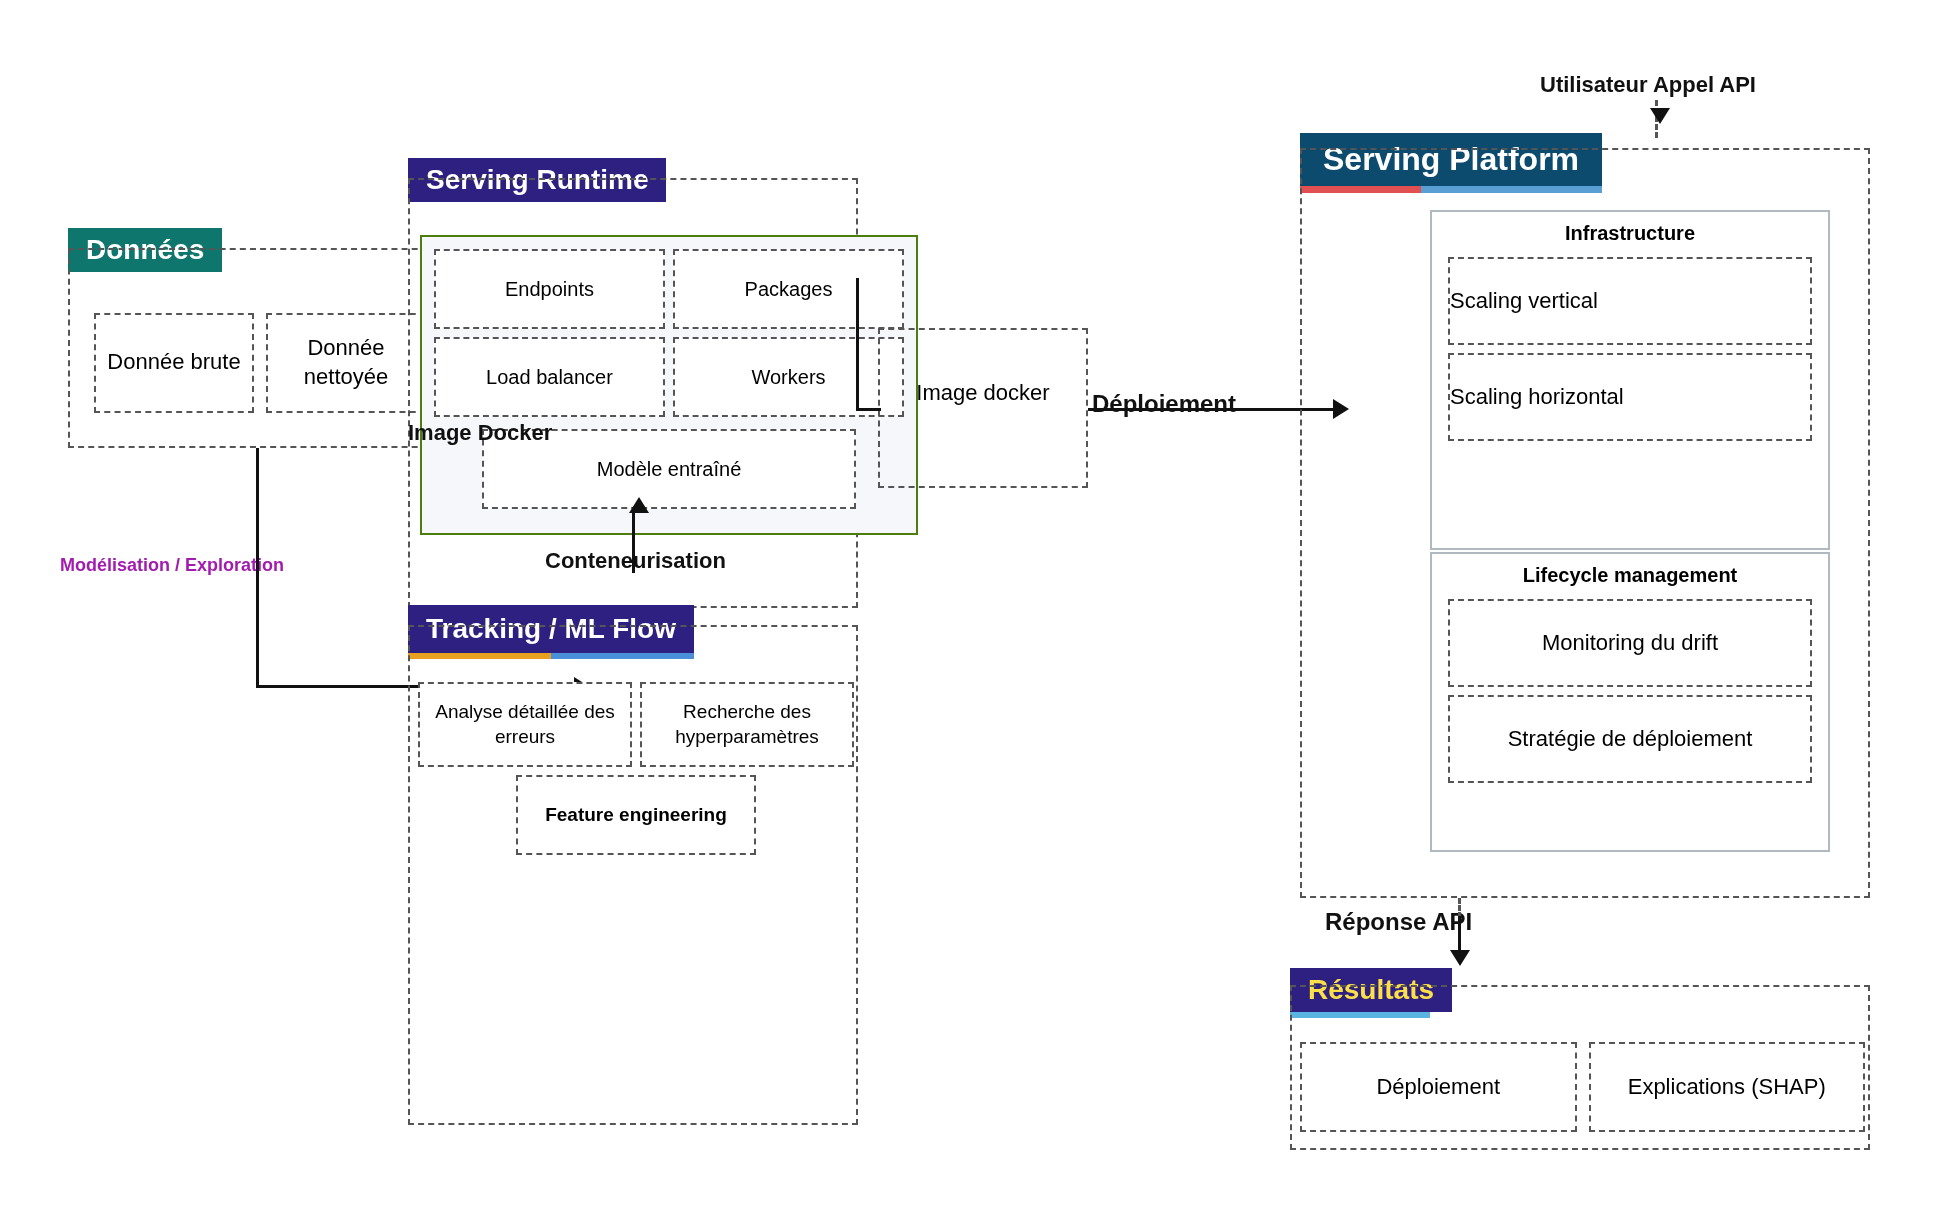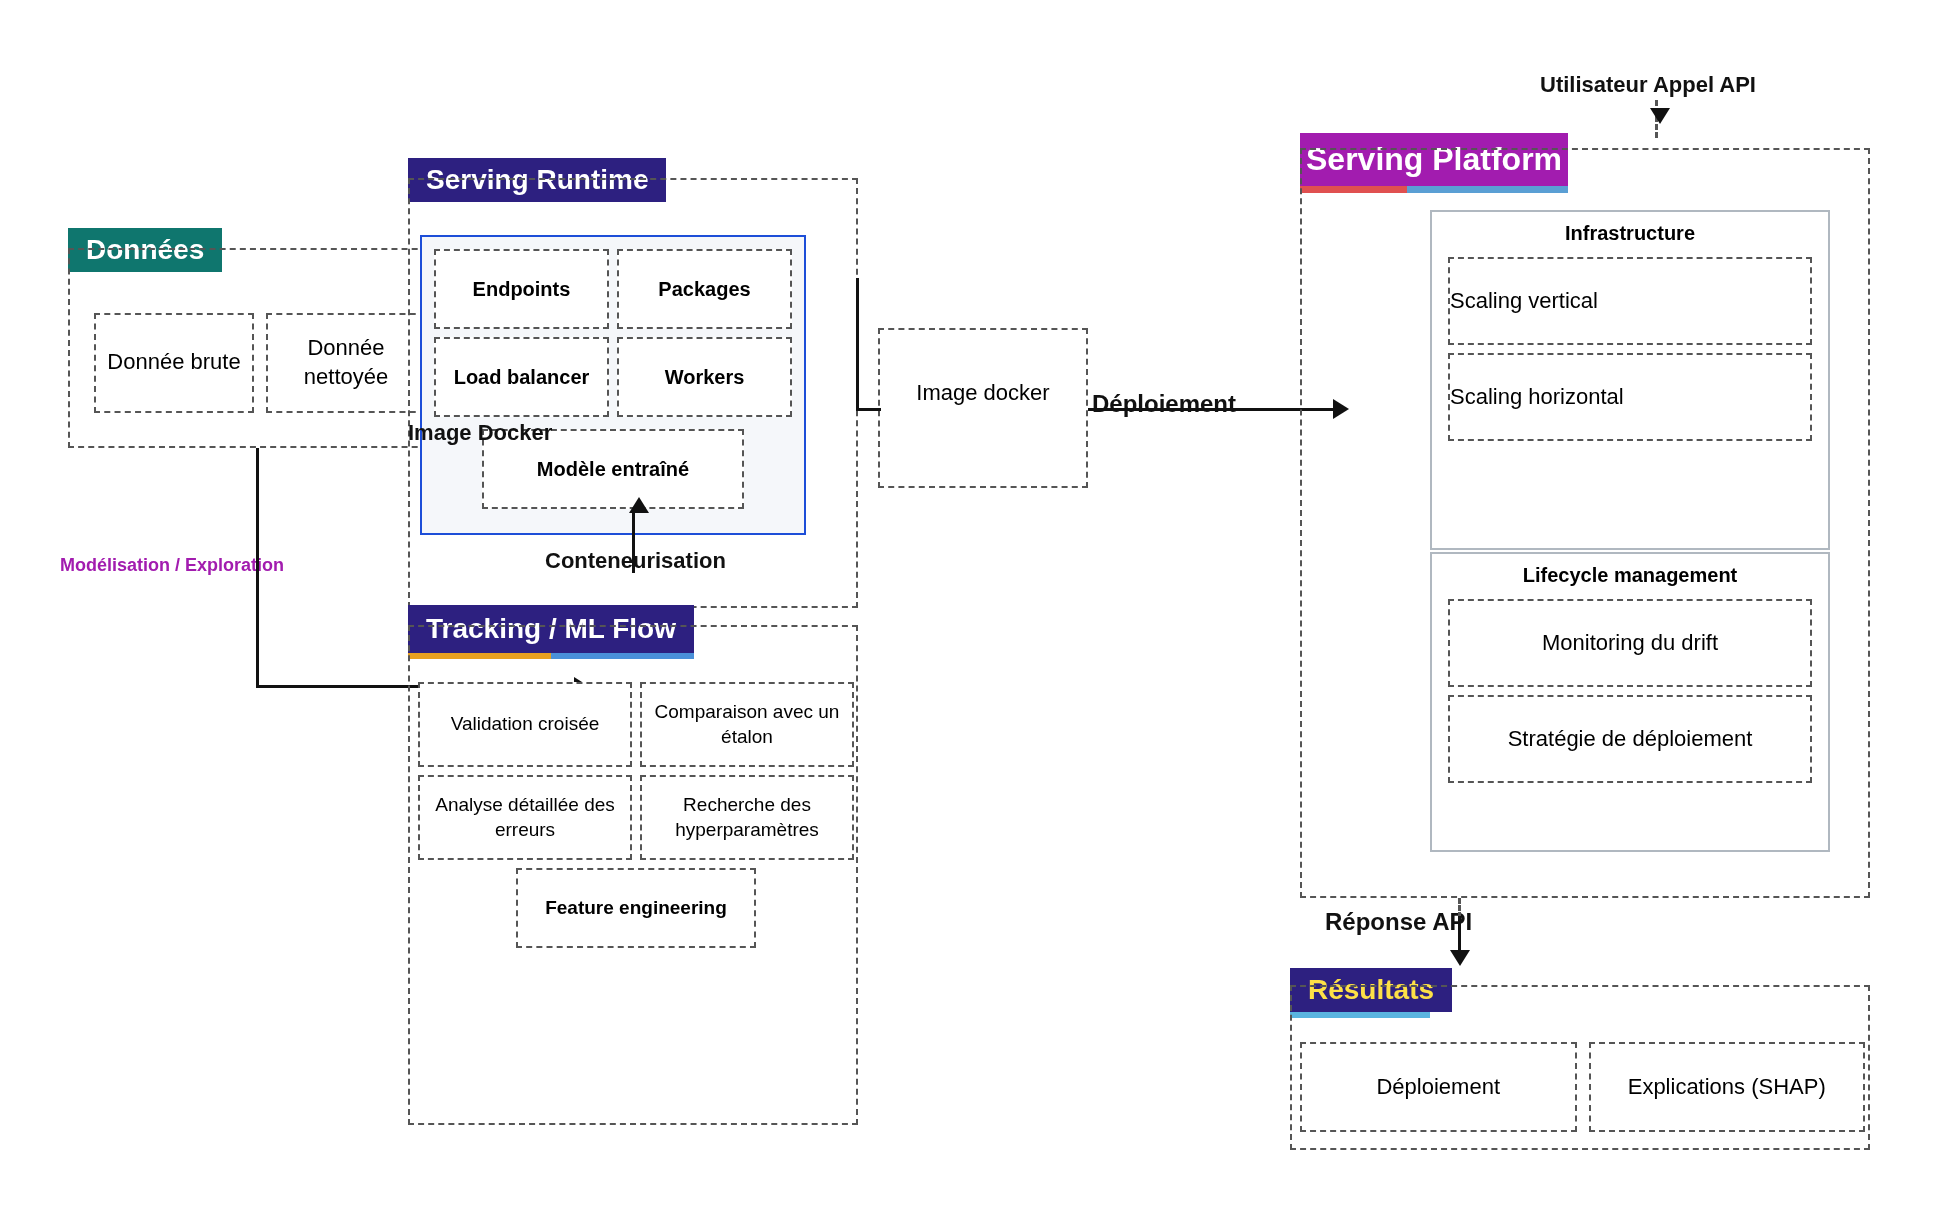--- a/index.html
+++ b/index.html
@@ -94,25 +94,24 @@
     .runtime-outer {
       top: 178px;
       left: 408px;
       width: 450px;
       height: 430px;
     }
     .runtime-inner-box {
       position: absolute;
       top: 55px;
       left: 10px;
-      width: 386px;
+      width: 498px;
       height: 300px;
-      border: 2px solid #1d4ed8;
+      border: 2px solid #4d7c0f;
       background: #f5f7fa;
-      font-weight: bold;
     }
     .runtime-grid {
       display: grid;
       grid-template-columns: 1fr 1fr;
       gap: 8px;
       padding: 12px;
     }
     .runtime-cell {
       border: 2px dashed #555;
       height: 80px;
@@ -429,22 +428,22 @@
       display: inline-block;
     }
 
     
     .serving-badge-wrap {
       position: absolute;
       top: 133px;
       left: 1300px;
     }
     .serving-badge-inner {
-      background: #a21caf;
-      padding: 8px 6px;
+      background: #0c4a6e;
+      padding: 8px 23px;
       color: #fff;
       font-weight: bold;
       font-size: 32px;
       display: inline-block;
     }
     .serving-badge-stripe {
       height: 7px;
       background: linear-gradient(to right, #e05050 0%, #e05050 40%, #5a9fd4 40%, #5a9fd4 100%);
     }
 
@@ -524,28 +523,20 @@
   <div class="conteneurisation-label">Conteneurisation</div>
 
   <div class="tracking-badge-wrap">
     <div class="tracking-badge-inner">Tracking / ML Flow</div>
     <div class="tracking-badge-stripe"></div>
   </div>
   <div class="dashed-box tracking-outer">
     <div class="tracking-cells-container">
       <div class="tracking-row">
         <div class="tracking-cell">
-          <span>Validation croisée</span>
-        </div>
-        <div class="tracking-cell">
-          <span>Comparaison avec un étalon</span>
-        </div>
-      </div>
-      <div class="tracking-row">
-        <div class="tracking-cell">
           <span>Analyse détaillée des erreurs</span>
         </div>
         <div class="tracking-cell">
           <span>Recherche des hyperparamètres</span>
         </div>
       </div>
       <div style="display:flex; justify-content:center;">
         <div class="tracking-cell-wide">
           <span>Feature engineering</span>
         </div>

